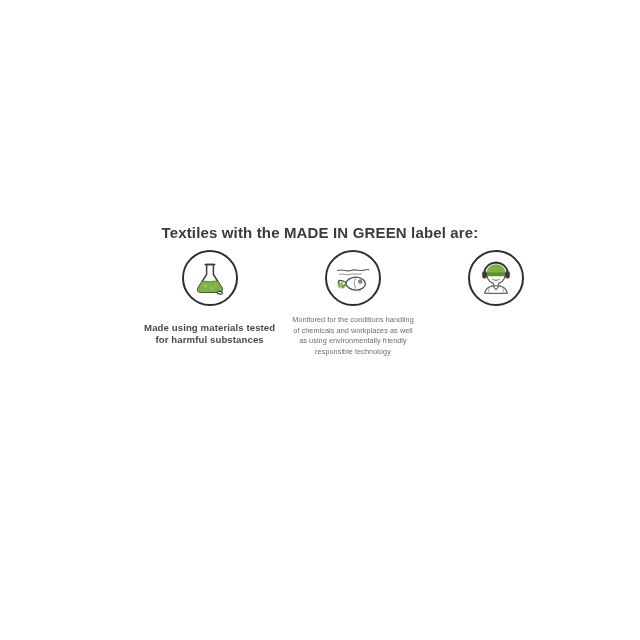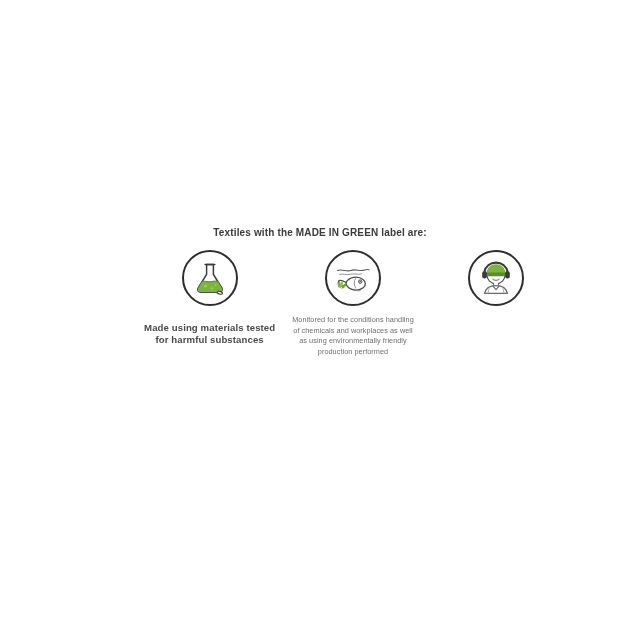--- a/index.html
+++ b/index.html
@@ -25,21 +25,21 @@
     background: #ffffff;
   }
 
   
   .intro {
     position: absolute;
     left: 0;
     top: 226px;
     width: 640px;
     text-align: center;
-    font-size: 10px;
+    font-size: 15px;
     letter-spacing: 0.15px;
     color: #3b3b3b;
     font-weight: 600;
     line-height: 13px;
     white-space: nowrap;
   }
 
   
   .columns {
     position: absolute;
@@ -153,21 +153,21 @@
             <path d="M6.8 30.6 C5.2 28.2 5.6 25.6 7.6 24.2 C8.8 26.0 8.8 28.4 7.6 30.4 Z" fill="#7cb342"></path>
             <path d="M8.0 31.0 C6.8 28.0 8.4 25.2 11.0 24.6 C11.4 27.2 10.4 29.8 8.6 31.2 Z" fill="#8bc34a"></path>
             <path d="M9.6 31.6 C10.0 28.6 12.2 26.8 14.4 27.2 C13.8 29.6 11.8 31.4 9.8 31.8 Z" fill="#6fa82e"></path>
           </svg>
         </span>
       </div>
       <div class="col-body">
         <span>Monitored for the conditions handling</span>
         <span>of chemicals and workplaces as well</span>
         <span>as using environmentally friendly</span>
-        <span>production performed</span>
+        <span>responsible technology</span>
       </div>
     </div>
 
     <div class="column">
       <div class="badge">
         <span>
           <svg width="42" height="42" viewBox="0 0 42 42">
 
             <circle cx="21" cy="17.6" r="9.2" fill="#ffffff" stroke="#4a4a4a" stroke-width="1.2"></circle>
 

